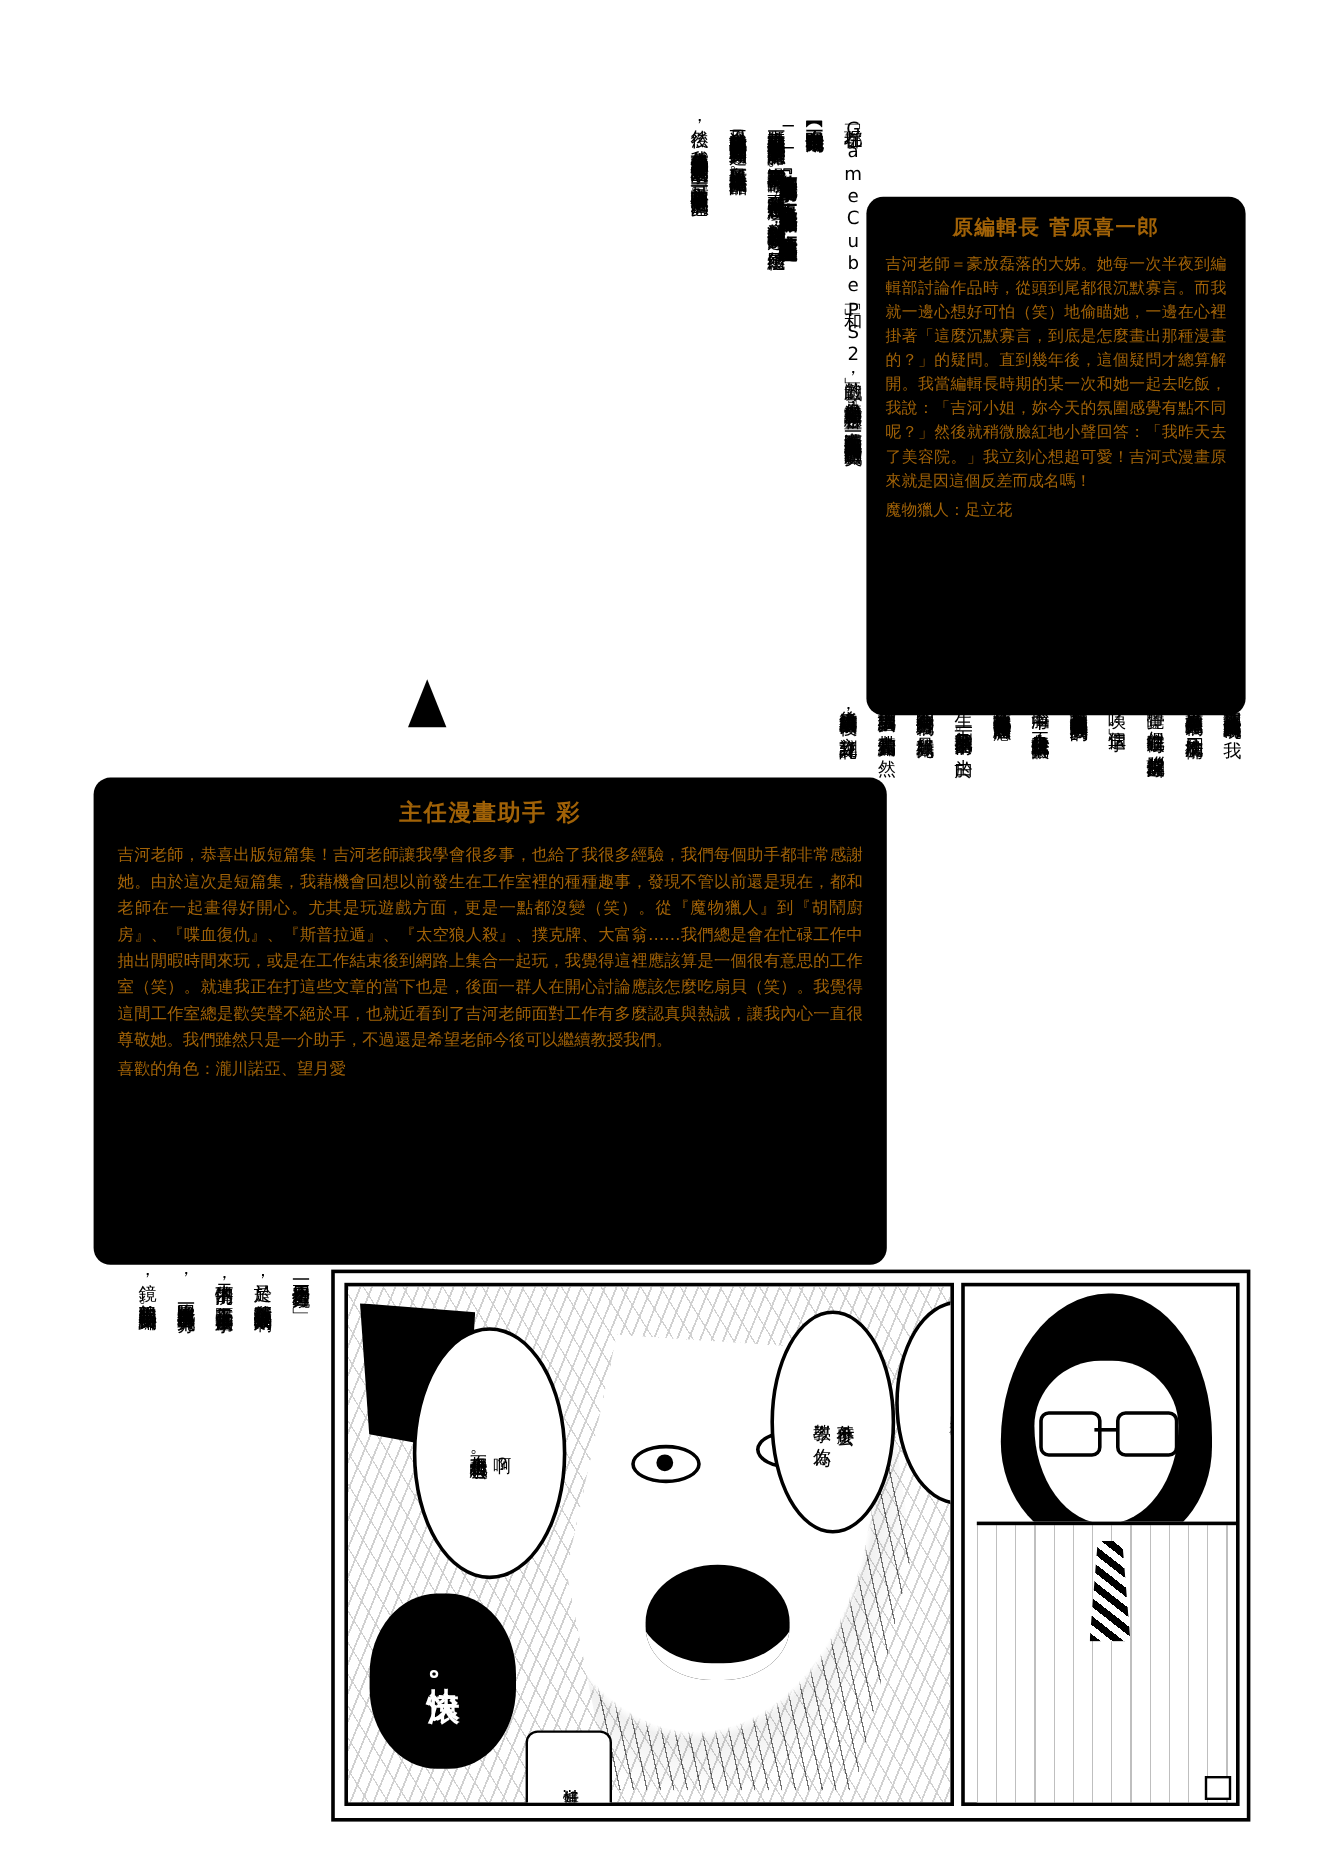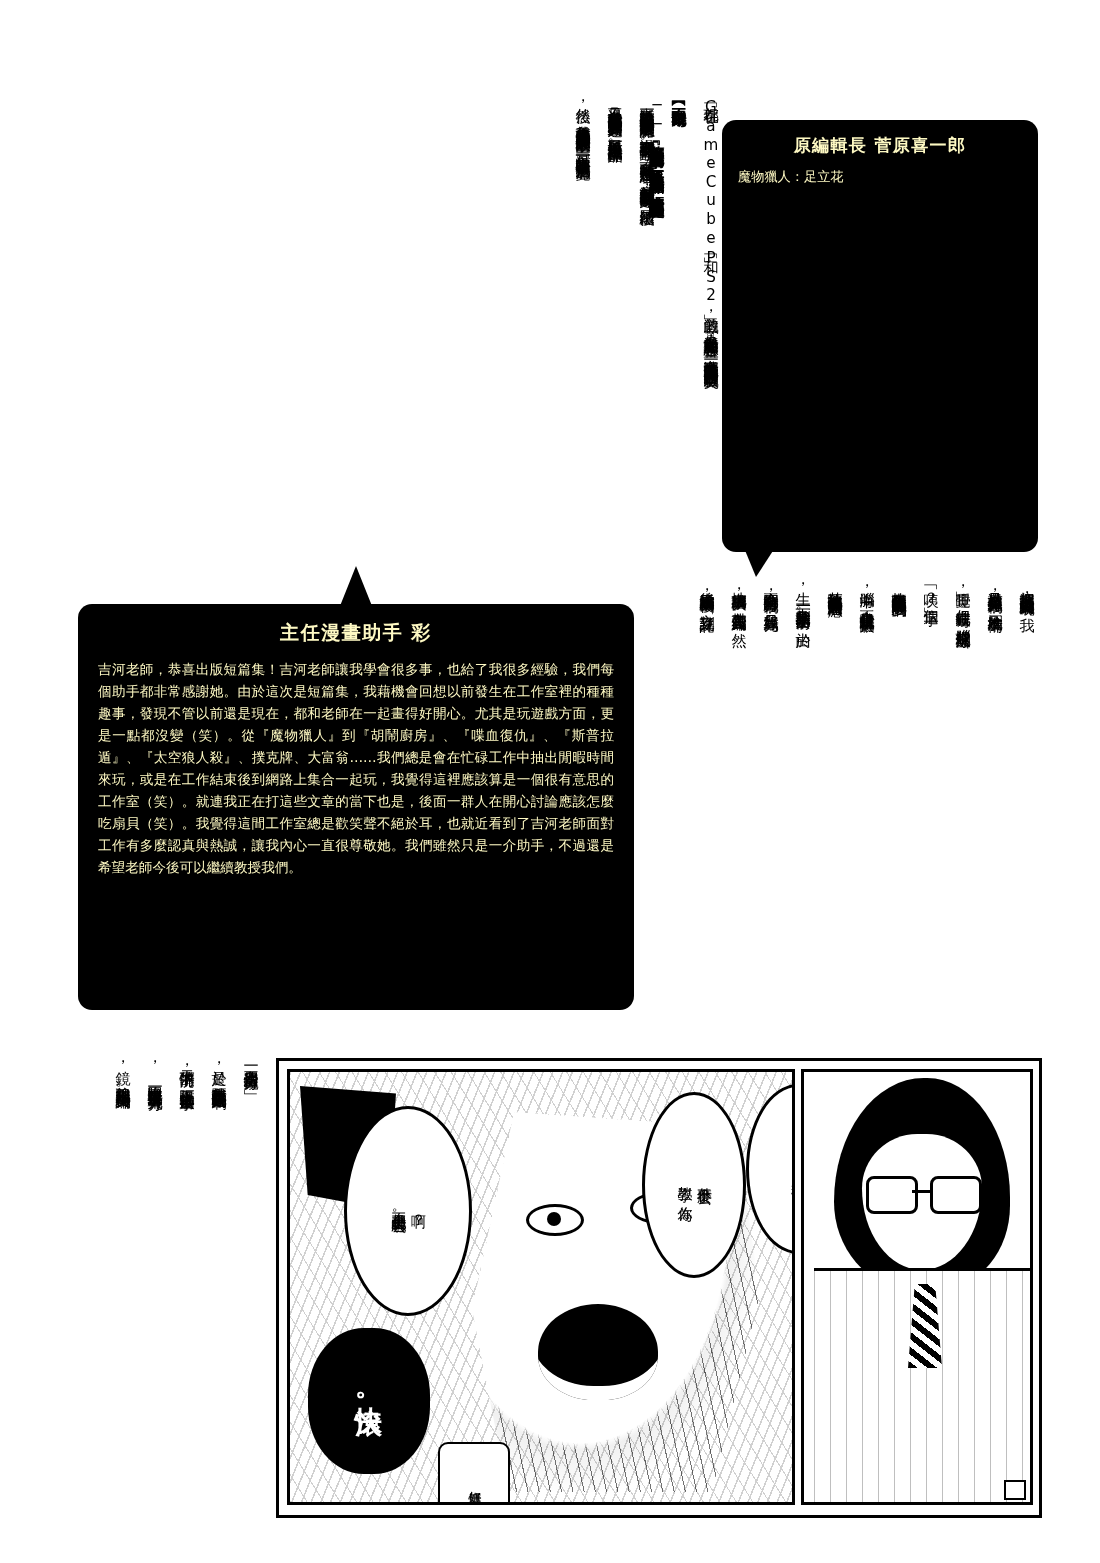--- a/index.html
+++ b/index.html
@@ -50,22 +50,23 @@
     height: 100%;
   }
   .interview .col.heading {
     font-weight: bold;
   }
 
   
   .blackbox {
     position: absolute;
     background: #000;
-    color: #fef9c3;
+    color: #a16207;
     border-radius: 14px;
+    margin-top: 44px;
   }
   .blackbox .bb-title {
     text-align: center;
     font-weight: bold;
     letter-spacing: 0.08em;
   }
   .blackbox .bb-body {
     text-align: justify;
     white-space: pre-wrap;
   }
@@ -90,21 +91,21 @@
     width: 0; height: 0;
     border-left: 14px solid transparent;
     border-right: 22px solid transparent;
     border-top: 34px solid #000;
   }
 
   
   #assistant-box {
     top: 604px;
     left: 78px;
-    width: 556px;
+    width: 661px;
     height: 406px;
     padding: 16px 20px 11px 20px;
     box-sizing: border-box;
   }
   #assistant-box .bb-title { font-size: 19px; margin-bottom: 12px; }
   #assistant-box .bb-body  { font-size: 13.6px; line-height: 1.62; }
   #assistant-box .bb-fav   { font-size: 13.6px; line-height: 1.62; margin-top: 2px; }
 
   #assistant-tail {
     position: absolute;
@@ -315,28 +316,30 @@
     <div class="col vtext">都在玩「GameCube」和「PS2」的遊戲，像是『潛龍諜影』和『惡靈古堡』，有時還會獨自一個人玩需要兩人合作過關的遊戲（笑）。</div>
     <div class="col vtext heading">【不良眼鏡時期】
 ──接著來聊『不良眼鏡』時期的事。『不良眼鏡』是您的第一部連載作品，麻煩請說說這部作品的誕生經歷。</div>
     <div class="col vtext">出版社當時說要推出一個只刊載戀愛喜劇故事的漫畫雜誌，過來詢問我要不要畫個作品。而我當時不知道是在想什麼，竟然說我對戀愛喜劇故事沒興趣，然後回絕了。</div>
     <div class="col vtext">只不過由於我的出道作品『黃金時光』還算相當受到歡迎，所以最後還是決定由我畫一部作品。</div>
     <div class="col vtext">然後，我首先是畫很普通的男女校園戀愛喜劇之類的故事，可是內心一直哽著一種「不是這個」的感覺。</div>
   </div>
 
   <div class="blackbox" id="editor-box">
     <div class="bb-title">原編輯長 菅原喜一郎</div>
+    <div class="bb-body">吉河老師＝豪放磊落的大姊。她每一次半夜到編輯部討論作品時，從頭到尾都很沉默寡言。而我就一邊心想好可怕（笑）地偷瞄她，一邊在心裡掛著「這麼沉默寡言，到底是怎麼畫出那種漫畫的？」的疑問。直到幾年後，這個疑問才總算解開。我當編輯長時期的某一次和她一起去吃飯，我說：「吉河小姐，妳今天的氛圍感覺有點不同呢？」然後就稍微臉紅地小聲回答：「我昨天去了美容院。」我立刻心想超可愛！吉河式漫畫原來就是因這個反差而成名嗎！</div>
     <div class="bb-fav">魔物獵人：足立花</div>
   </div>
   <div id="editor-tail"></div>
 
   <div id="assistant-tail"></div>
   <div class="blackbox" id="assistant-box">
     <div class="bb-title">主任漫畫助手 彩</div>
     <div class="bb-body">吉河老師，恭喜出版短篇集！吉河老師讓我學會很多事，也給了我很多經驗，我們每個助手都非常感謝她。由於這次是短篇集，我藉機會回想以前發生在工作室裡的種種趣事，發現不管以前還是現在，都和老師在一起畫得好開心。尤其是玩遊戲方面，更是一點都沒變（笑）。從『魔物獵人』到『胡鬧廚房』、『喋血復仇』、『斯普拉遁』、『太空狼人殺』、撲克牌、大富翁……我們總是會在忙碌工作中抽出閒暇時間來玩，或是在工作結束後到網路上集合一起玩，我覺得這裡應該算是一個很有意思的工作室（笑）。就連我正在打這些文章的當下也是，後面一群人在開心討論應該怎麼吃扇貝（笑）。我覺得這間工作室總是歡笑聲不絕於耳，也就近看到了吉河老師面對工作有多麼認真與熱誠，讓我內心一直很尊敬她。我們雖然只是一介助手，不過還是希望老師今後可以繼續教授我們。</div>
+    <div class="bb-fav">喜歡的角色：瀧川諾亞、望月愛</div>
   </div>
 
   <div class="narration">
     <div class="col vtext">把這個故事的分鏡交給責編的前一晚，我</div>
     <div class="col vtext">姑且還是畫完整個分鏡稿，刷牙洗臉準備</div>
     <div class="col vtext">睡覺」，但就在這時候，腦袋裡突然浮現出</div>
     <div class="col vtext">「咦？」這個字。</div>
     <div class="col vtext">故事景象和角色關係幾乎同時浮現到我的</div>
     <div class="col vtext">腦海中，「不良少年被眼鏡妹班長搞得眼</div>
     <div class="col vtext">花撩亂的故事感覺很有趣」的想法因應而</div>

